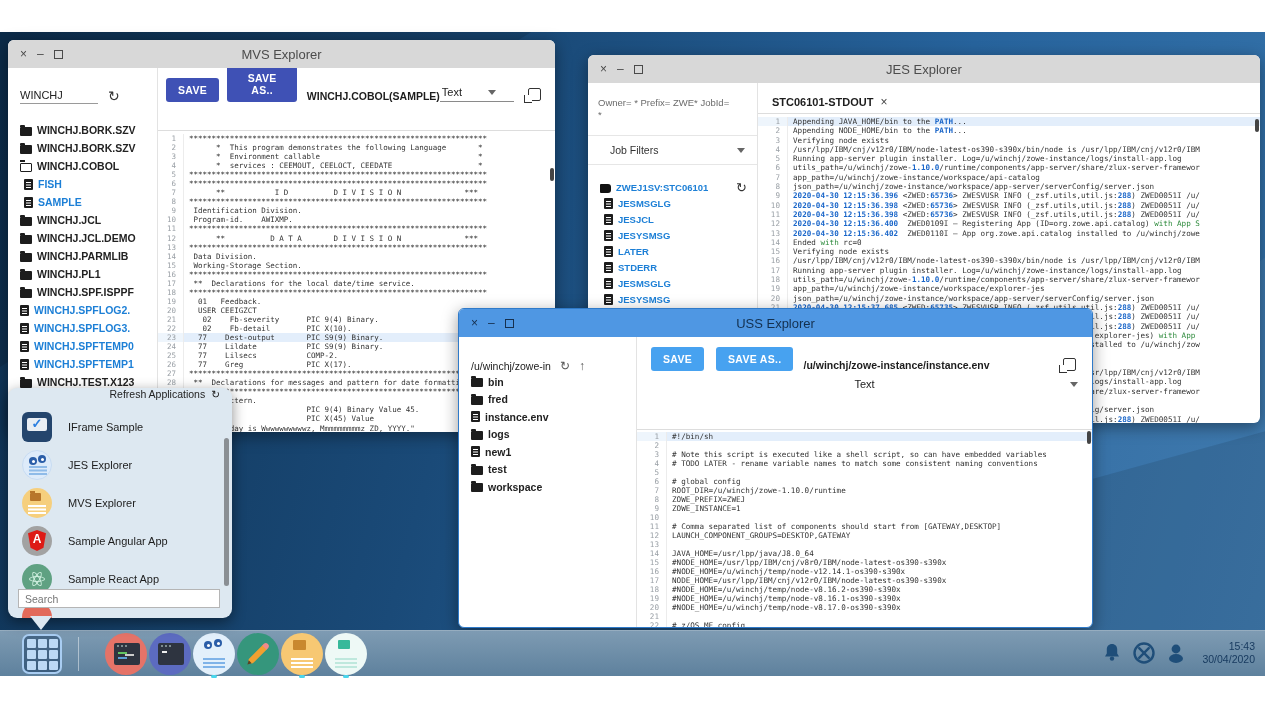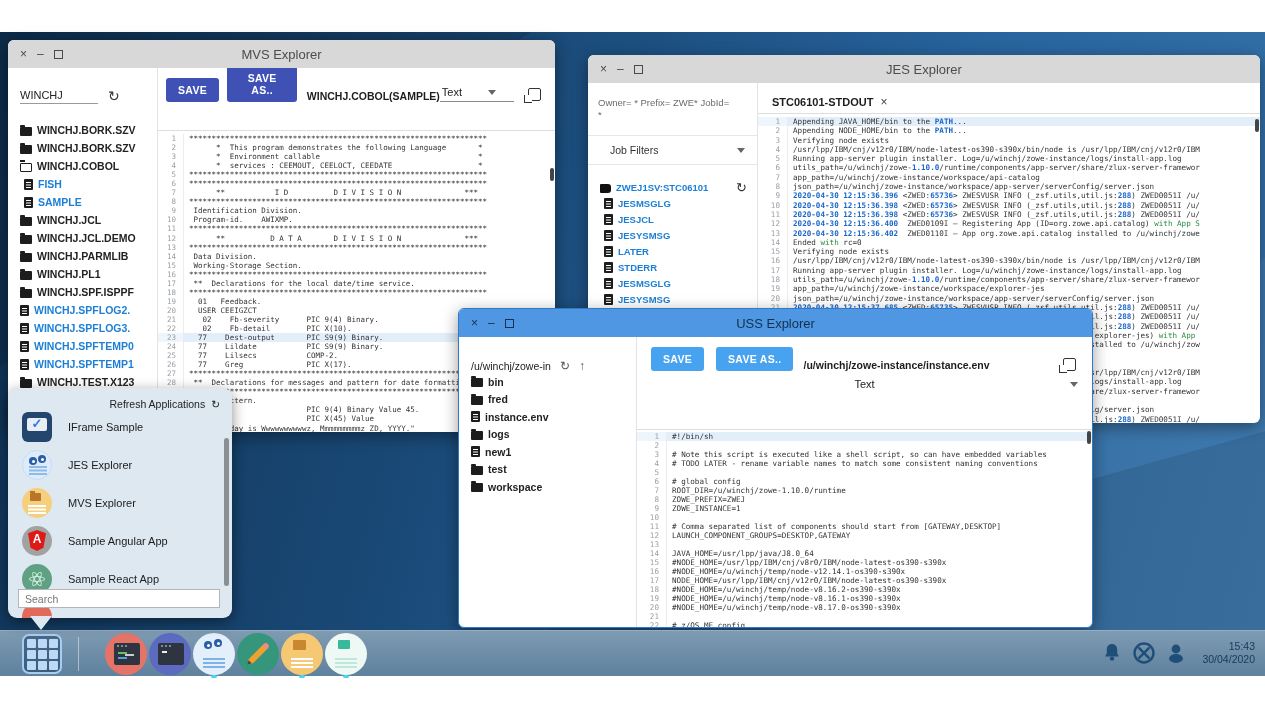--- a/index.html
+++ b/index.html
@@ -120,21 +120,21 @@
   #uss-mode-row .caret-down { position:absolute; right:14px; }
   #uss-mode-label { font-size:11px; color:#222; }
   #uss-editor { top:92px; font-size:7.6px; line-height:9.0px; padding-top:2px; }
   #uss-editor .ln { width:30px; }
 
   
   #launcher-popup { position:absolute; left:8px; top:388px; width:224px; height:230px; background:#dde8f1;
     border-radius:9px; box-shadow:0 4px 14px rgba(0,0,0,.45); z-index:6; overflow:hidden; }
   #launcher-tail { position:absolute; left:30px; top:616px; width:0; height:0; z-index:6;
     border-left:11px solid transparent; border-right:11px solid transparent; border-top:14px solid #dde8f1; }
-  #refresh-apps { position:absolute; right:12px; top:10px; display:flex; align-items:center; gap:6px; }
+  #refresh-apps { position:absolute; right:12px; top:0; display:flex; align-items:center; gap:6px; }
   #refresh-apps span { font-size:10.5px; color:#222; }
   .launcher-item { position:absolute; left:14px; display:flex; align-items:center; gap:16px; height:34px; }
   .launcher-label { font-size:11px; color:#1d1d1d; }
   .app-circle { width:30px; height:30px; border-radius:50%; position:relative; overflow:hidden; flex:0 0 auto; }
   #launcher-scrollbar { position:absolute; right:3px; top:50px; width:5px; height:148px; background:#8a8f94; border-radius:3px; }
   #launcher-search { position:absolute; left:10px; bottom:10px; width:202px; height:19px; border:1px solid #b5b5b5;
     background:#fff; font-size:10.5px; padding:0 6px; color:#444; font-family:"Liberation Sans",sans-serif; outline:none;}
 
   
   .li-iframe { border-radius:6px; background:#24456d; }

